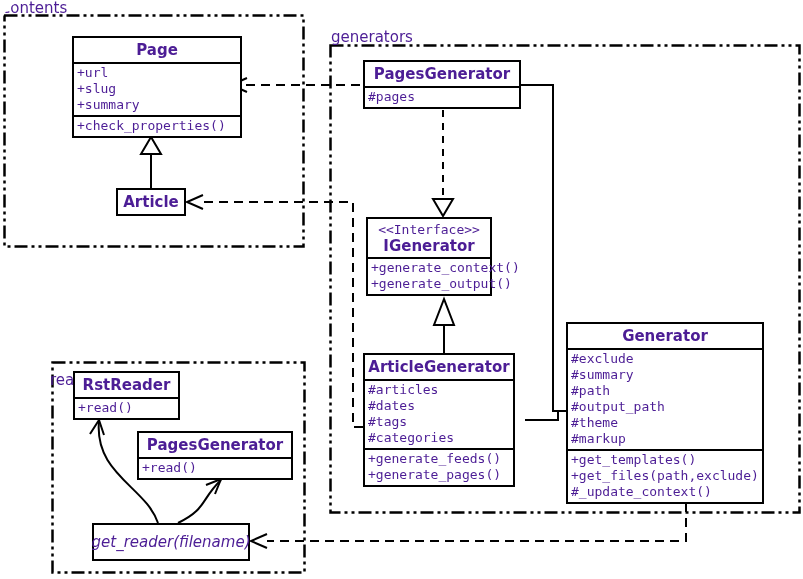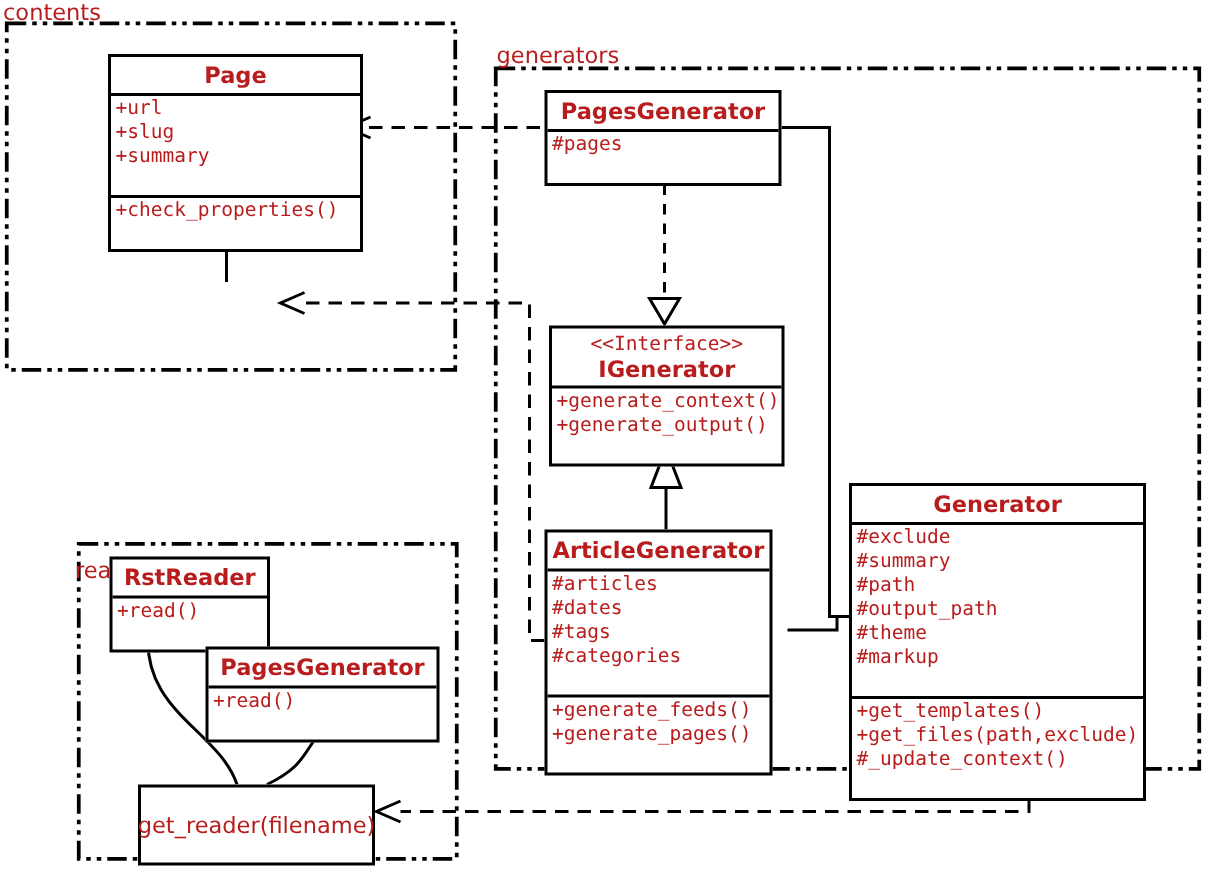--- a/index.html
+++ b/index.html
@@ -1,19 +1,20 @@
 <!DOCTYPE html>
 <html><head>
 <meta charset="utf-8">
 <style>
   html,body { margin:0; padding:0; background:#ffffff; }
   .canvas {
     position:relative; width:803px; height:579px; background:#ffffff;
-    font-family:"DejaVu Sans", sans-serif; color:#b91c1c;
+    font-family:"DejaVu Sans", sans-serif; color:#4c1d95;
     overflow:hidden;
+    border-radius:29px;
   }
   svg.wires { position:absolute; left:0; top:0; }
   .pkg-border { fill:none; stroke:#000; stroke-width:2.5; stroke-dasharray:13 4 3 4 3 4; }
   .solid { stroke:#000; stroke-width:2; fill:none; }
   .dashed { stroke:#000; stroke-width:2; fill:none; stroke-dasharray:9 6; }
   .tri { fill:#ffffff; stroke:#000; stroke-width:2; }
   .openhead { stroke:#000; stroke-width:2; fill:none; }
 
   .pkg-label { position:absolute; font-size:15px; line-height:16px; }
 
@@ -22,21 +23,21 @@
     box-sizing:border-box;
   }
   .uml-title {
     font-weight:bold; font-size:15px; line-height:22px; text-align:center;
     padding:1px 2px; white-space:nowrap;
   }
   .uml-stereotype {
     font-family:"DejaVu Sans Mono", monospace; font-weight:normal;
     font-size:13px; line-height:15px; text-align:center; padding-top:3px;
   }
-  .uml-section { border-top:2px solid #000; padding:1px 3px 17px 3px; }
+  .uml-section { border-top:2px solid #000; padding:1px 3px 2px 3px; }
   .uml-member {
     font-family:"DejaVu Sans Mono", monospace; font-size:13px;
     line-height:16px; white-space:pre;
   }
   .plain-box {
     position:absolute; background:#ffffff; border:2px solid #000;
     box-sizing:border-box; display:flex; align-items:center; justify-content:center;
     font-size:15px; white-space:nowrap;
   }
 </style>
@@ -89,29 +90,32 @@
     <div class="uml-section">
       <div class="uml-member">+url</div>
       <div class="uml-member">+slug</div>
       <div class="uml-member">+summary</div>
     </div>
     <div class="uml-section">
       <div class="uml-member">+check_properties()</div>
     </div>
   </div>
 
+  <div class="uml-class" style="left:116px; top:188px; width:70px;">
+    <div class="uml-title">Article</div>
+  </div>
 
   <div class="uml-class" style="left:363px; top:60px; width:158px;">
     <div class="uml-title">PagesGenerator</div>
     <div class="uml-section">
       <div class="uml-member">#pages</div>
     </div>
   </div>
 
-  <div class="uml-class" style="left:366px; top:217px; width:157px;">
+  <div class="uml-class" style="left:366px; top:217px; width:126px;">
     <div class="uml-stereotype">&lt;&lt;Interface&gt;&gt;</div>
     <div class="uml-title" style="line-height:19px; padding-top:0;">IGenerator</div>
     <div class="uml-section">
       <div class="uml-member">+generate_context()</div>
       <div class="uml-member">+generate_output()</div>
     </div>
   </div>
 
   <div class="uml-class" style="left:363px; top:353px; width:152px;">
     <div class="uml-title">ArticleGenerator</div>
@@ -151,17 +155,17 @@
     </div>
   </div>
 
   <div class="uml-class" style="left:137px; top:431px; width:156px;">
     <div class="uml-title">PagesGenerator</div>
     <div class="uml-section">
       <div class="uml-member">+read()</div>
     </div>
   </div>
 
-  <div class="plain-box" style="left:92px; top:523px; width:158px; height:54px;">
+  <div class="plain-box" style="left:92px; top:523px; width:158px; height:38px;font-style:italic;">
     <span>get_reader(filename)</span>
   </div>
 
 </div>
 
 </body></html>

